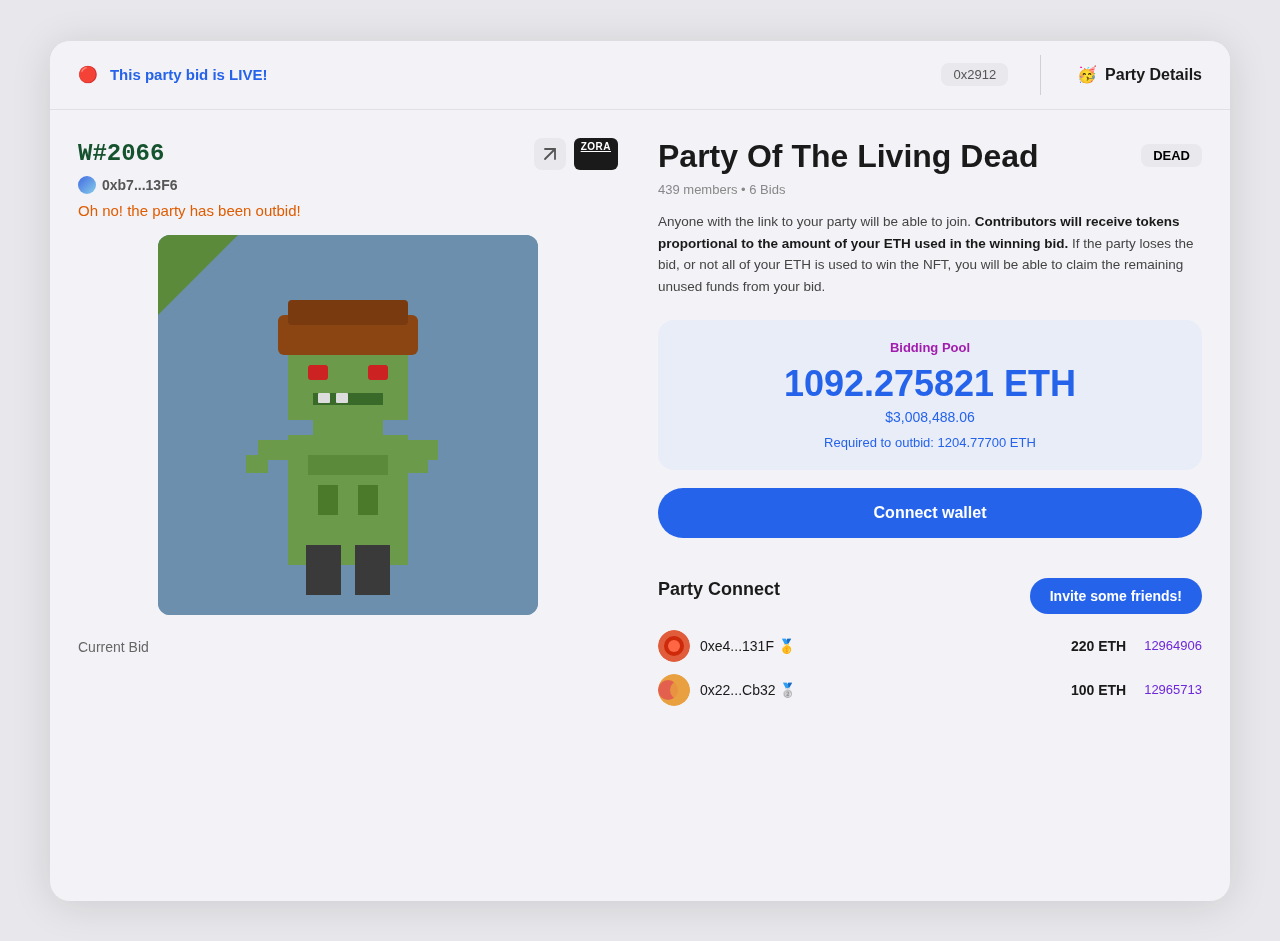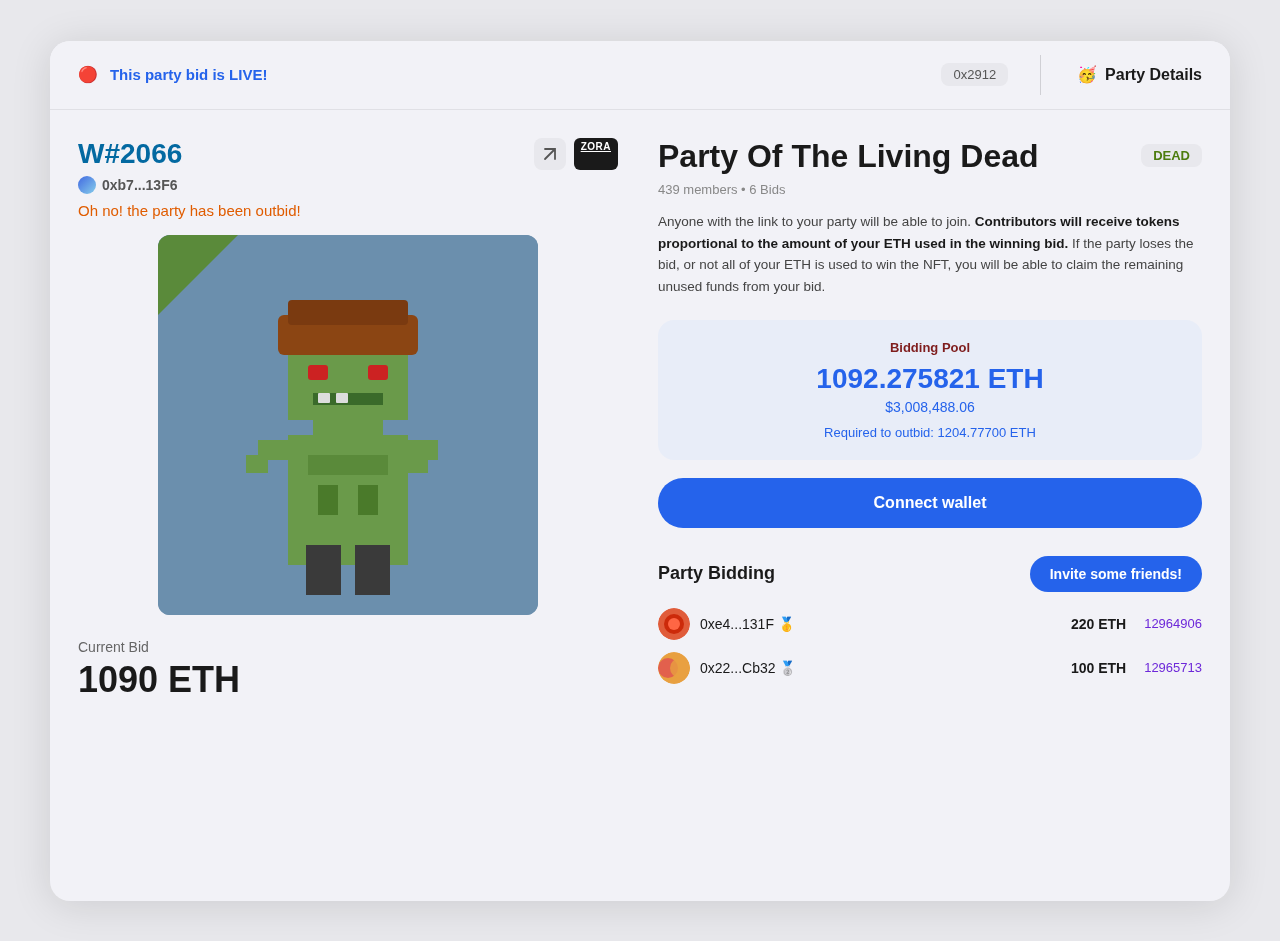--- a/index.html
+++ b/index.html
@@ -73,23 +73,24 @@
       display: flex;
       flex-direction: column;
     }
     .nft-title-row {
       display: flex;
       align-items: center;
       gap: 16px;
       margin-bottom: 6px;
     }
     .nft-id {
-      font-size: 28px;
-      font-weight: 700;
-      color: #0369a1;
+      font-size: 24px;
+      font-weight: 700;
+      color: #14532d;
+      font-family: Liberation Mono, monospace;
     }
     .nft-icons {
       display: flex;
       gap: 8px;
       margin-left: auto;
     }
     .icon-btn {
       width: 32px;
       height: 32px;
       background: #e8e8ed;
@@ -171,21 +172,21 @@
     }
     .party-name {
       font-size: 32px;
       font-weight: 800;
       color: #1a1a1a;
       line-height: 1.15;
       flex: 1;
     }
     .dead-badge {
       background: #e8e8ed;
-      color: #4d7c0f;
+      color: #000000;
       font-size: 13px;
       font-weight: 700;
       padding: 4px 12px;
       border-radius: 8px;
       margin-top: 6px;
       white-space: nowrap;
     }
     .party-meta {
       font-size: 13px;
       color: #888;
@@ -205,25 +206,25 @@
     .bidding-pool-box {
       background: #e8edf8;
       border-radius: 16px;
       padding: 20px 24px;
       text-align: center;
       margin-bottom: 18px;
     }
     .bidding-pool-label {
       font-size: 13px;
       font-weight: 600;
-      color: #7f1d1d;
+      color: #a21caf;
       margin-bottom: 8px;
     }
     .bidding-pool-eth {
-      font-size: 28px;
+      font-size: 36px;
       font-weight: 800;
       color: #2563eb;
       margin-bottom: 4px;
     }
     .bidding-pool-usd {
       font-size: 14px;
       color: #2563eb;
       margin-bottom: 10px;
     }
     .required-outbid {
@@ -257,20 +258,21 @@
     }
     .invite-btn {
       background: #2563eb;
       color: #fff;
       border: none;
       border-radius: 50px;
       padding: 10px 20px;
       font-size: 14px;
       font-weight: 600;
       cursor: pointer;
+      margin-top: 12px;
     }
     .timeline-items {
       display: flex;
       flex-direction: column;
       gap: 12px;
     }
     .timeline-item {
       display: flex;
       align-items: center;
       gap: 10px;
@@ -382,21 +384,20 @@
           <rect x="88" y="220" width="22" height="18" fill="#6a9a4a"></rect>
           <rect x="248" y="220" width="22" height="18" fill="#6a9a4a"></rect>
 
           <rect x="148" y="310" width="35" height="50" fill="#3a3a3a"></rect>
           <rect x="197" y="310" width="35" height="50" fill="#3a3a3a"></rect>
         </svg>
       </div>
 
       <div class="bid-info">
         <div class="current-bid-label">Current Bid</div>
-        <div class="current-bid-value">1090 ETH</div>
       </div>
     </div>
 
     <div class="right-panel">
       <div class="party-name-row">
         <span class="party-name">Party Of The Living Dead</span>
         <span class="dead-badge">DEAD</span>
       </div>
       <div class="party-meta">
         <span>439 members</span>
@@ -410,21 +411,21 @@
       <div class="bidding-pool-box">
         <div class="bidding-pool-label">Bidding Pool</div>
         <div class="bidding-pool-eth">1092.275821 ETH</div>
         <div class="bidding-pool-usd">$3,008,488.06</div>
         <div class="required-outbid">Required to outbid: 1204.77700 ETH</div>
       </div>
 
       <button class="connect-wallet-btn">Connect wallet</button>
 
       <div class="timeline-header">
-        <span class="timeline-title">Party Bidding</span>
+        <span class="timeline-title">Party Connect</span>
         <button class="invite-btn">Invite some friends!</button>
       </div>
 
       <div class="timeline-items">
 
         <div class="timeline-item">
           <div class="timeline-avatar">
             <svg viewBox="0 0 32 32" xmlns="http://www.w3.org/2000/svg">
               <circle cx="16" cy="16" r="16" fill="#e05c3a"></circle>
               <circle cx="16" cy="16" r="10" fill="#cc2a0a"></circle>

